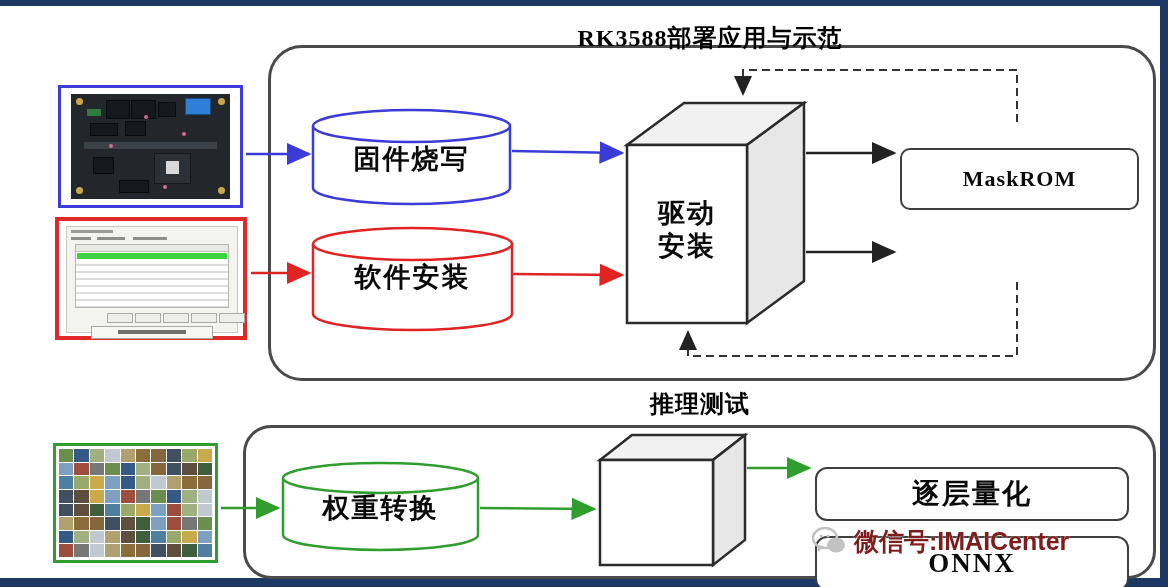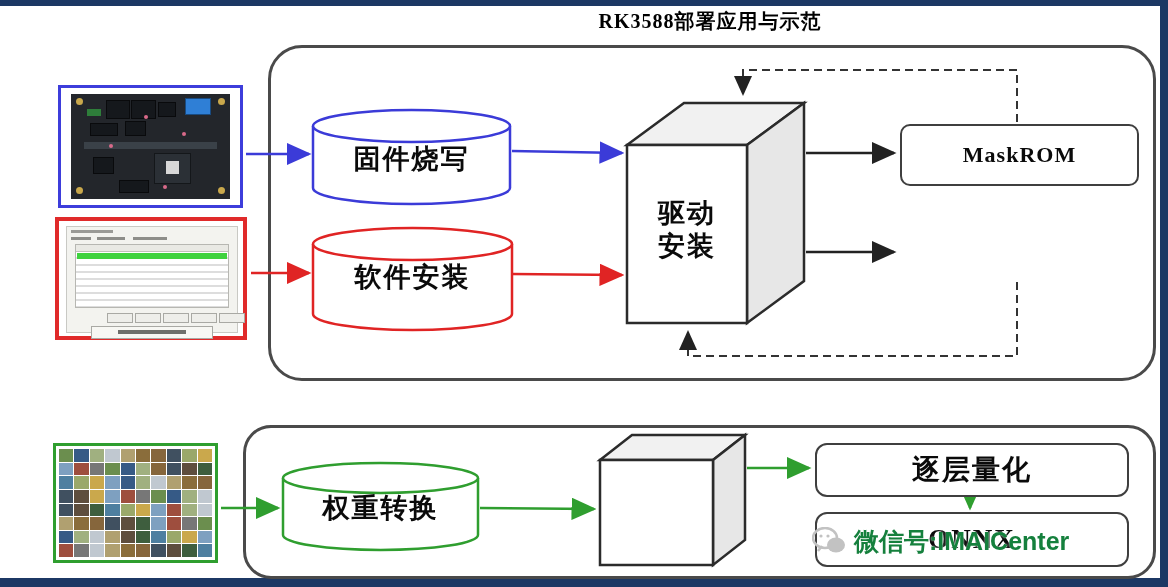--- a/index.html
+++ b/index.html
@@ -11,27 +11,27 @@
   .frame-top{left:0;top:0;width:1168px;height:6px;background:#1c3864;}
   .frame-right{right:0;top:0;width:8px;height:587px;background:#1c3864;}
   .frame-bottom{left:0;top:578px;width:1168px;height:9px;background:#1c3864;}
 
   
   .container{border:3px solid #4a4a4a;border-radius:34px;background:transparent;}
   #top-container{left:268px;top:45px;width:882px;height:330px;}
   #bottom-container{left:243px;top:425px;width:907px;height:148px;border-radius:28px;}
 
   .title{font-weight:bold;color:#000;text-align:center;letter-spacing:1px;}
-  #title-top{left:430px;top:8px;width:560px;font-size:20px;}
+  #title-top{left:430px;top:22px;width:560px;font-size:24px;}
   #title-bottom{left:560px;top:388px;width:280px;font-size:24px;}
 
   
   .nodebox{border:2px solid #3f3f3f;border-radius:10px;background:#fff;
            display:flex;align-items:center;justify-content:center;
-           font-weight:bold;color:#0a0a0a;}
+           font-weight:bold;color:#0a0a0a;margin-top:24px;}
   #box-maskrom{left:900px;top:124px;width:235px;height:58px;font-size:22px;letter-spacing:1px;}
   #box-loader{left:900px;top:223px;width:235px;height:57px;font-size:25px;letter-spacing:2px;}
   #box-quant{left:815px;top:443px;width:310px;height:50px;font-size:28px;border-radius:12px;letter-spacing:2px;}
   #box-onnx{left:815px;top:512px;width:310px;height:51px;font-size:27px;border-radius:12px;letter-spacing:2px;}
 
   
   .cyl-label,.cube-label{font-weight:bold;color:#0a0a0a;text-align:center;}
   #label-firmware{left:313px;top:141px;width:197px;font-size:27px;letter-spacing:2px;}
   #label-software{left:313px;top:259px;width:199px;font-size:27px;letter-spacing:2px;}
   #label-weight{left:283px;top:490px;width:195px;font-size:27px;letter-spacing:2px;}
@@ -63,38 +63,39 @@
   #mini-status{position:absolute;left:24px;top:99px;right:24px;height:11px;border:1px solid #a9a9a4;background:#f7f7f3;}
   #mini-status-text{position:absolute;left:22%;top:3px;width:56%;height:4px;background:#6f6f6b;}
 
   
   #dataset-box{left:53px;top:443px;width:165px;height:120px;border:3px solid #2f9e2f;background:#fff;padding:3px;box-sizing:border-box;}
   #dataset-grid{display:grid;width:100%;height:100%;grid-template-columns:repeat(10,1fr);grid-template-rows:repeat(8,1fr);gap:1px;background:#fff;}
   #dataset-grid div{width:100%;height:100%;}
 
   
   #watermark{left:812px;top:524px;width:348px;height:34px;display:flex;align-items:center;gap:8px;
-             color:#15803d;font-family:"Liberation Sans",sans-serif;font-size:25px;font-weight:bold;
+             color:#7f1d1d;font-family:"Liberation Sans",sans-serif;font-size:25px;font-weight:bold;
              text-shadow:0 0 2px #ffffff;z-index:9;}
   #svg-layer{left:0;top:0;z-index:5;pointer-events:none;}
   .layer-labels{z-index:6;}
 </style>
 </head>
 <body>
 
 <div id="stage">
 
   <div class="abs frame-top"></div>
   <div class="abs frame-right"></div>
   <div class="abs frame-bottom"></div>
 
   <div class="abs container" id="top-container"></div>
   <div class="abs container" id="bottom-container"></div>
 
   <div class="abs title" id="title-top">RK3588部署应用与示范</div>
+  <div class="abs title" id="title-bottom">推理测试</div>
 
   <div class="abs" id="board-box">
     <div id="board-pcb">
       <div class="screw" style="left:3%;top:4%"></div>
         <div class="screw" style="right:3%;top:4%"></div>
       <div class="screw" style="left:3%;bottom:5%"></div>
         <div class="screw" style="right:3%;bottom:5%"></div>
       <div class="chip" style="left:22%;top:6%;width:14%;height:16%"></div>
       <div class="chip" style="left:38%;top:6%;width:14%;height:16%"></div>
       <div class="chip" style="left:55%;top:8%;width:10%;height:12%"></div>

